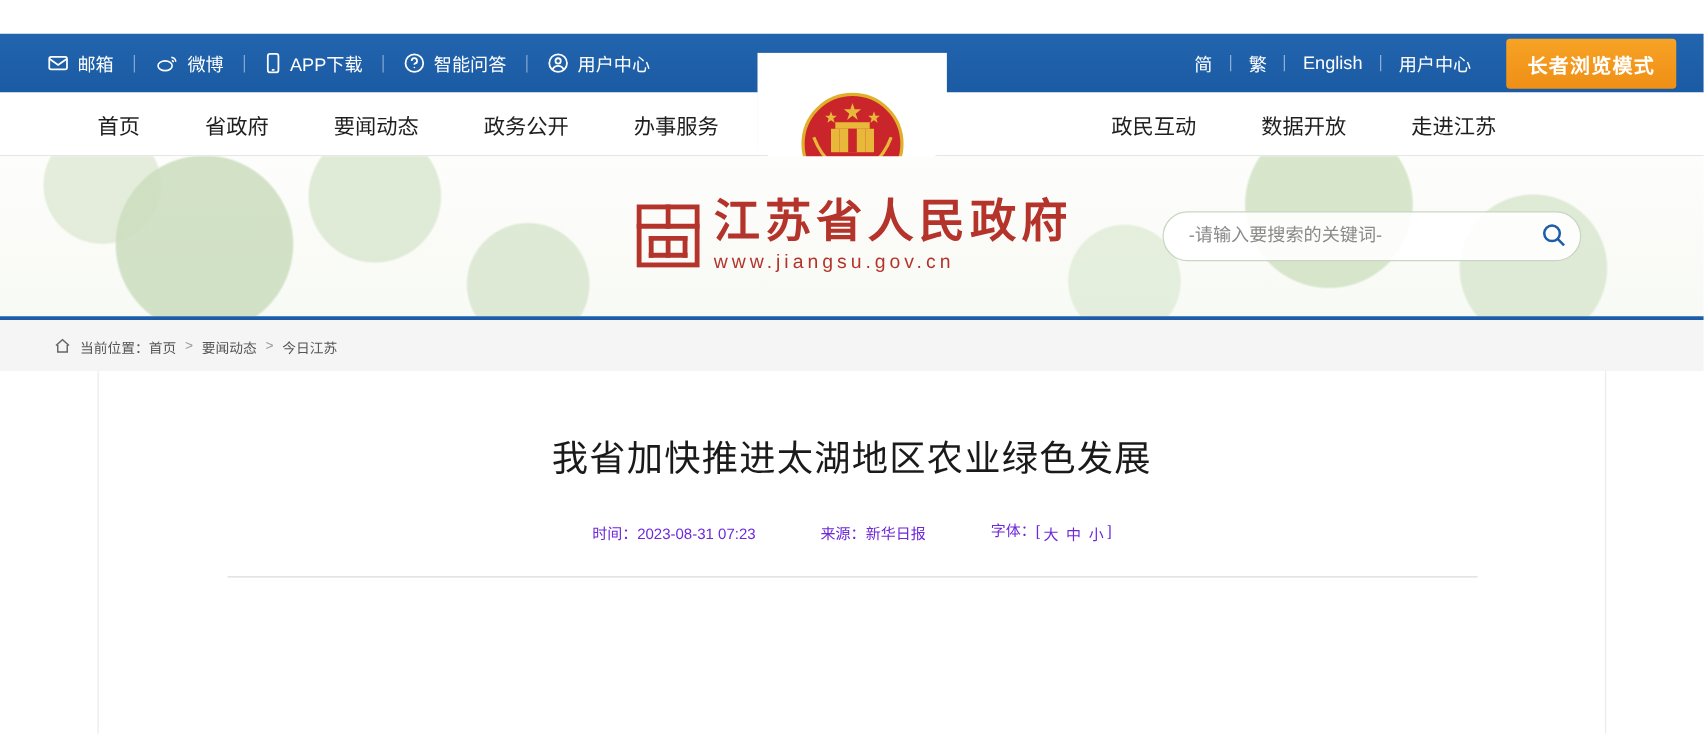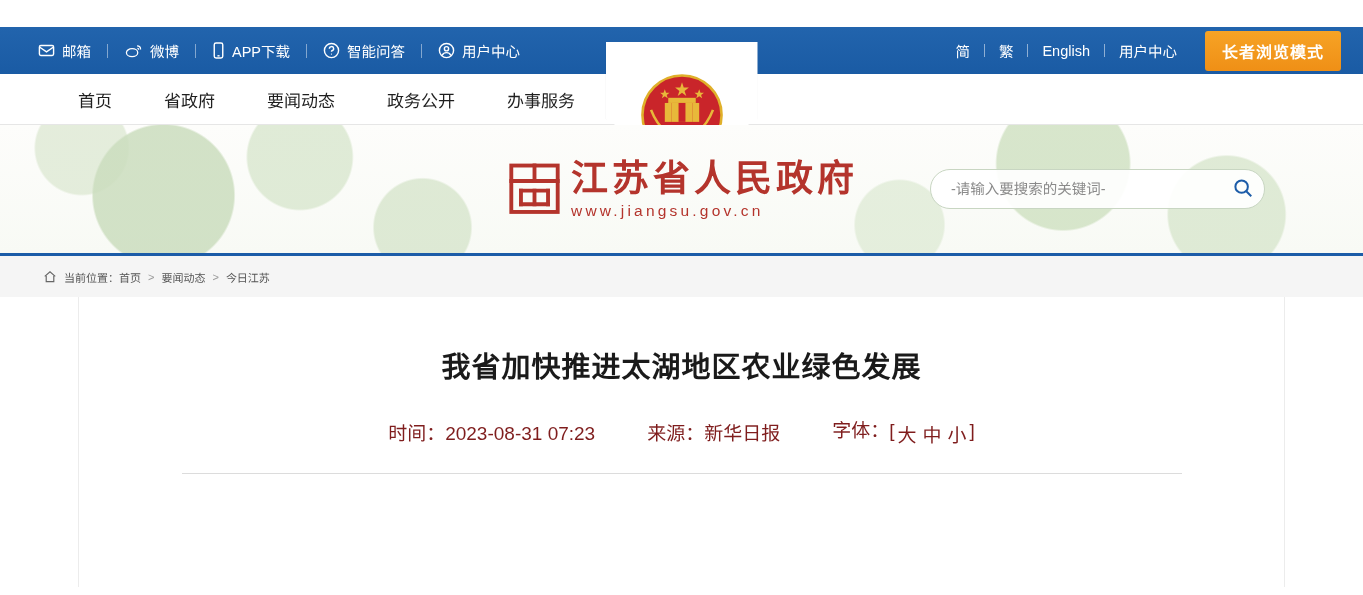--- a/index.html
+++ b/index.html
@@ -170,28 +170,28 @@
     border-left:1px solid #ececec;
     border-right:1px solid #ececec;
     padding:46px 29px 0 29px;
     min-height:290px;
     background:#fff;
   }
   .art-title{
     text-align:center;
     font-size:29px;
     color:#1a1a1a;
-    font-weight:bold;
+    font-weight:normal;
     letter-spacing:1px;
     font-family:"Liberation Sans","DejaVu Sans",sans-serif;
     margin:0 0 30px 0;
   }
   .art-meta{
     display:flex;justify-content:center;align-items:center;gap:52px;
-    font-size:19px;color:#7f1d1d;
+    font-size:12px;color:#6d28d9;
     margin-bottom:26px;
   }
   .font-sizer{display:inline-flex;gap:0;}
   .fs-opt{cursor:pointer;padding:0 3px;}
   .art-divider{
     border-top:1px solid #dcdcdc;
     width:1000px;margin:0 auto 30px auto;
   }
   .art-content{
     width:1000px;margin:0 auto;
@@ -302,20 +302,25 @@
         <path d="M62 36 h8 v22 h-8 z" fill="#e8b83a"></path>
         <polygon points="50,12 52,18 58,18 53,22 55,28 50,24 45,28 47,22 42,18 48,18" fill="#e8b83a"></polygon>
         <polygon points="30,20 31.5,24 35.5,24 32.2,26.6 33.4,30.5 30,28.1 26.6,30.5 27.8,26.6 24.5,24 28.5,24" fill="#e8b83a"></polygon>
         <polygon points="70,20 71.5,24 75.5,24 72.2,26.6 73.4,30.5 70,28.1 66.6,30.5 67.8,26.6 64.5,24 68.5,24" fill="#e8b83a"></polygon>
         <path d="M14 44 q6 16 18 26" stroke="#e8b83a" stroke-width="3" fill="none"></path>
         <path d="M86 44 q-6 16 -18 26" stroke="#e8b83a" stroke-width="3" fill="none"></path>
       </svg>
     </div>
   </div>
 
+  <div class="nav-group right">
+    <div class="nav-item">政民互动</div>
+    <div class="nav-item">数据开放</div>
+    <div class="nav-item">走进江苏</div>
+  </div>
 </div>
 
 <div class="banner">
   <div class="banner-center">
     <div class="logo-mark">
       <svg viewBox="0 0 60 60" width="58" height="58">
         <g stroke="#b4342c" stroke-width="4" fill="none" stroke-linecap="square">
           <rect x="6" y="6" width="48" height="48"></rect>
           <line x1="6" y1="22" x2="54" y2="22"></line>
           <line x1="30" y1="6" x2="30" y2="22"></line>

